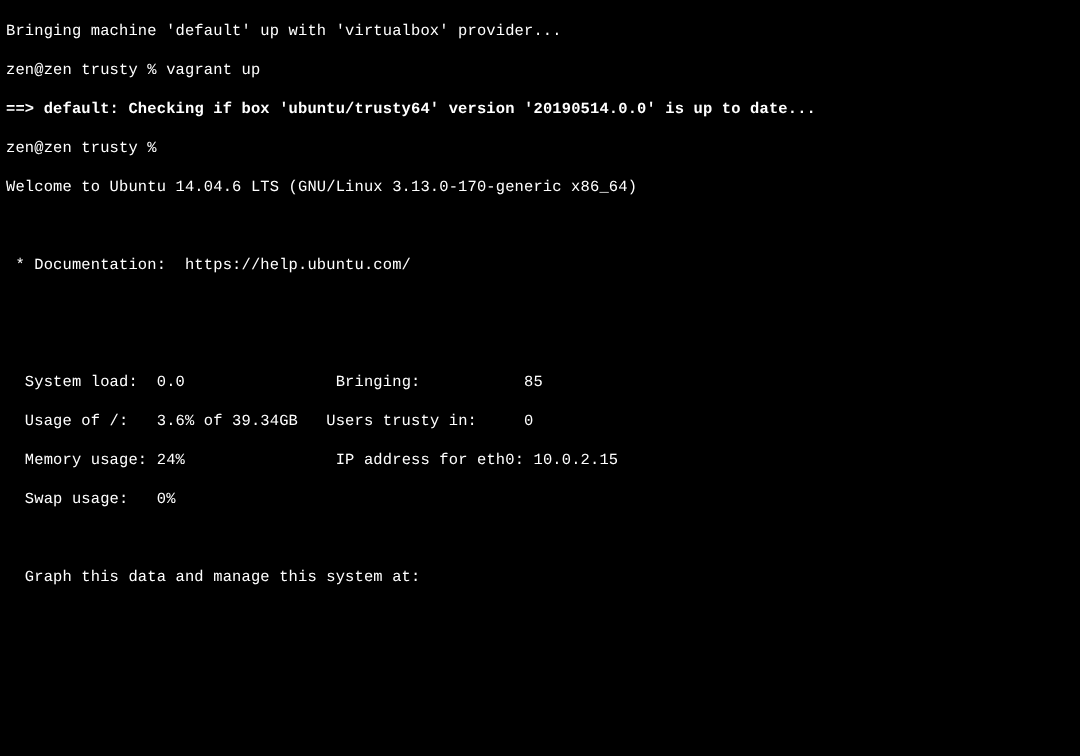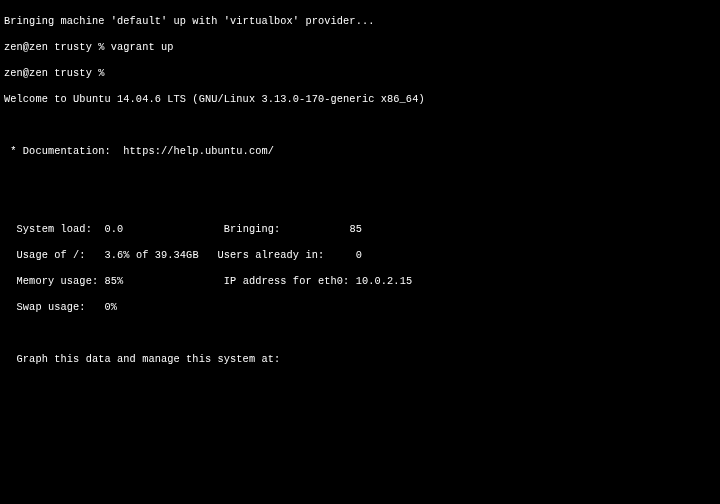--- a/index.html
+++ b/index.html
@@ -22,29 +22,30 @@
   }
   .line { display: block; min-height: 13px; }
   .bold { font-weight: bold; }
 </style>
 </head>
 <body>
 
 <div class="terminal">
 <span class="line">Bringing machine 'default' up with 'virtualbox' provider...</span>
 <span class="line"><span>zen@zen trusty % </span><span>vagrant up</span></span>
+<span class="line bold"><span>==&gt; </span><span>default: Checking if box 'ubuntu/trusty64' version '20190514.0.0' is up to date...</span></span>
 <span class="line">zen@zen trusty % </span>
 <span class="line">Welcome to Ubuntu 14.04.6 LTS (GNU/Linux 3.13.0-170-generic x86_64)</span>
 <span class="line"> </span>
 <span class="line"> * Documentation:  https://help.ubuntu.com/</span>
 <span class="line"> </span>
 <span class="line"> </span>
 <span class="line">  <span>System load:</span>  <span>0.0</span>                <span>Bringing:</span>           <span>85</span></span>
-<span class="line">  <span>Usage of /:</span>   <span>3.6% of 39.34GB</span>   <span>Users already in:</span>     <span>0</span></span>
-<span class="line">  <span>Memory usage:</span> <span>85%</span>                <span>IP address for eth0:</span> <span>10.0.2.15</span></span>
+<span class="line">  <span>Usage of /:</span>   <span>3.6% of 39.34GB</span>   <span>Users trusty in:</span>     <span>0</span></span>
+<span class="line">  <span>Memory usage:</span> <span>24%</span>                <span>IP address for eth0:</span> <span>10.0.2.15</span></span>
 <span class="line">  <span>Swap usage:</span>   <span>0%</span></span>
 <span class="line"> </span>
 <span class="line">  Graph this data and manage this system at:</span>
 
 
 
 
 
 
 

